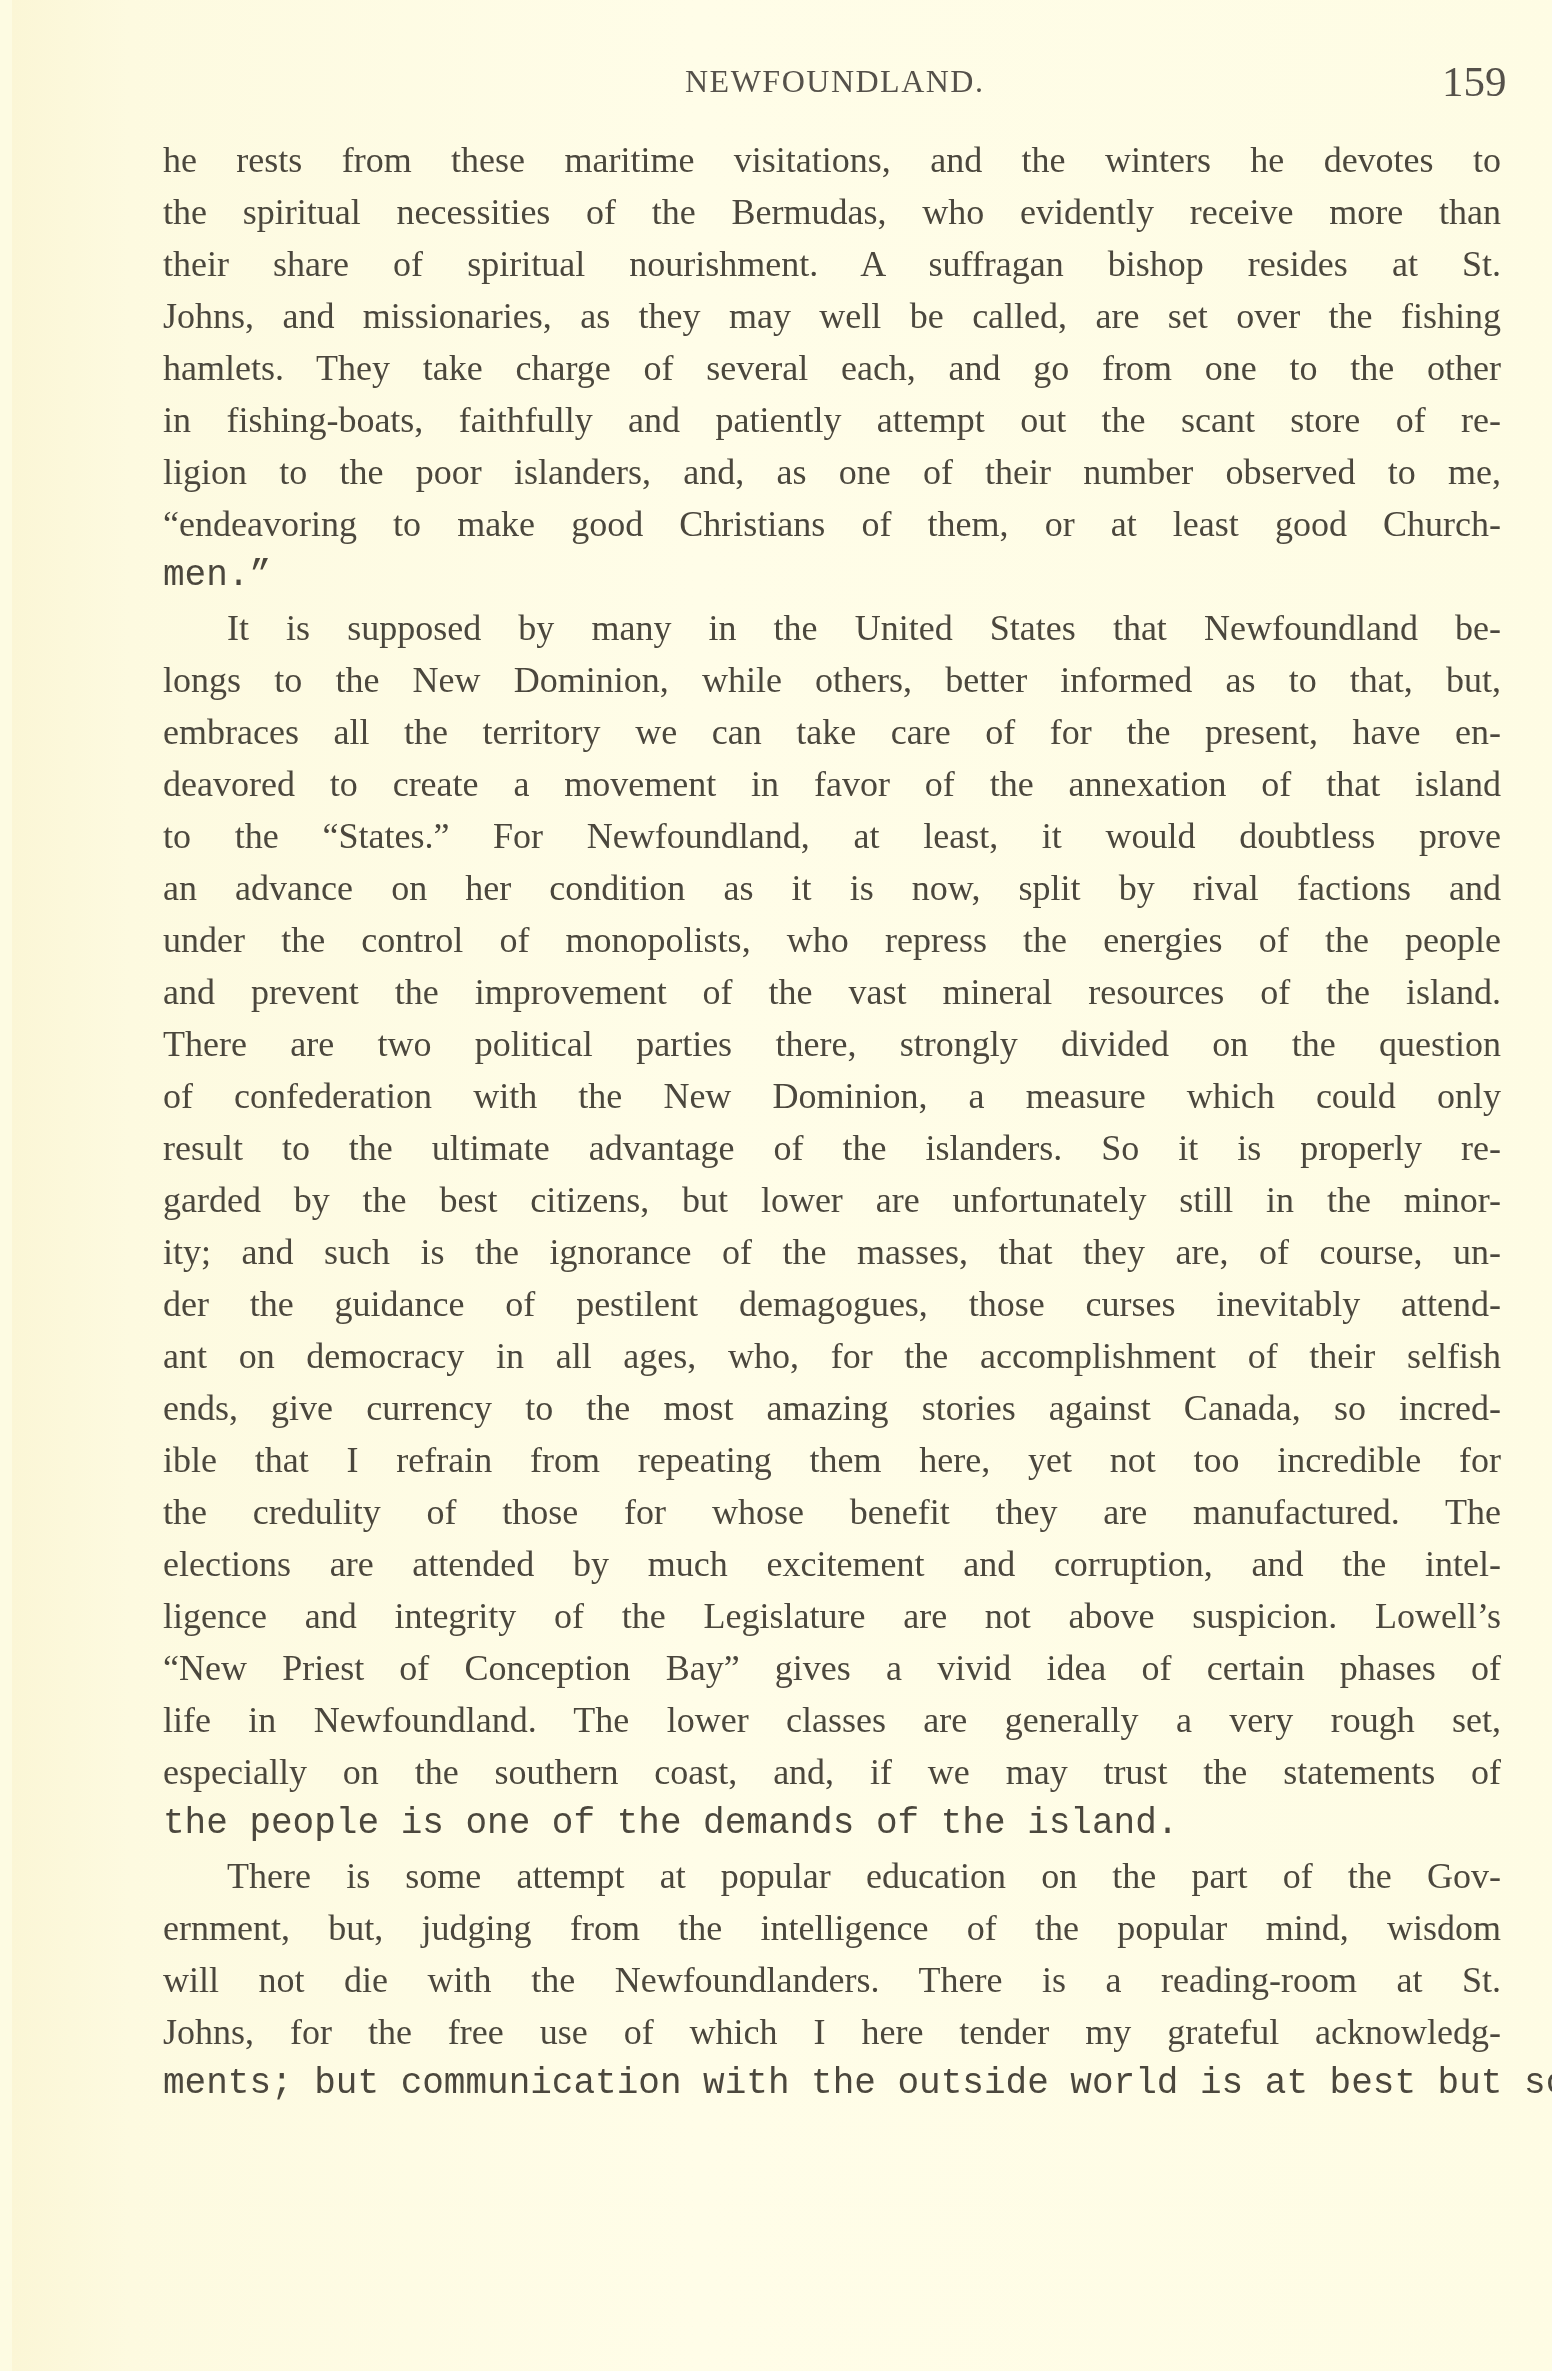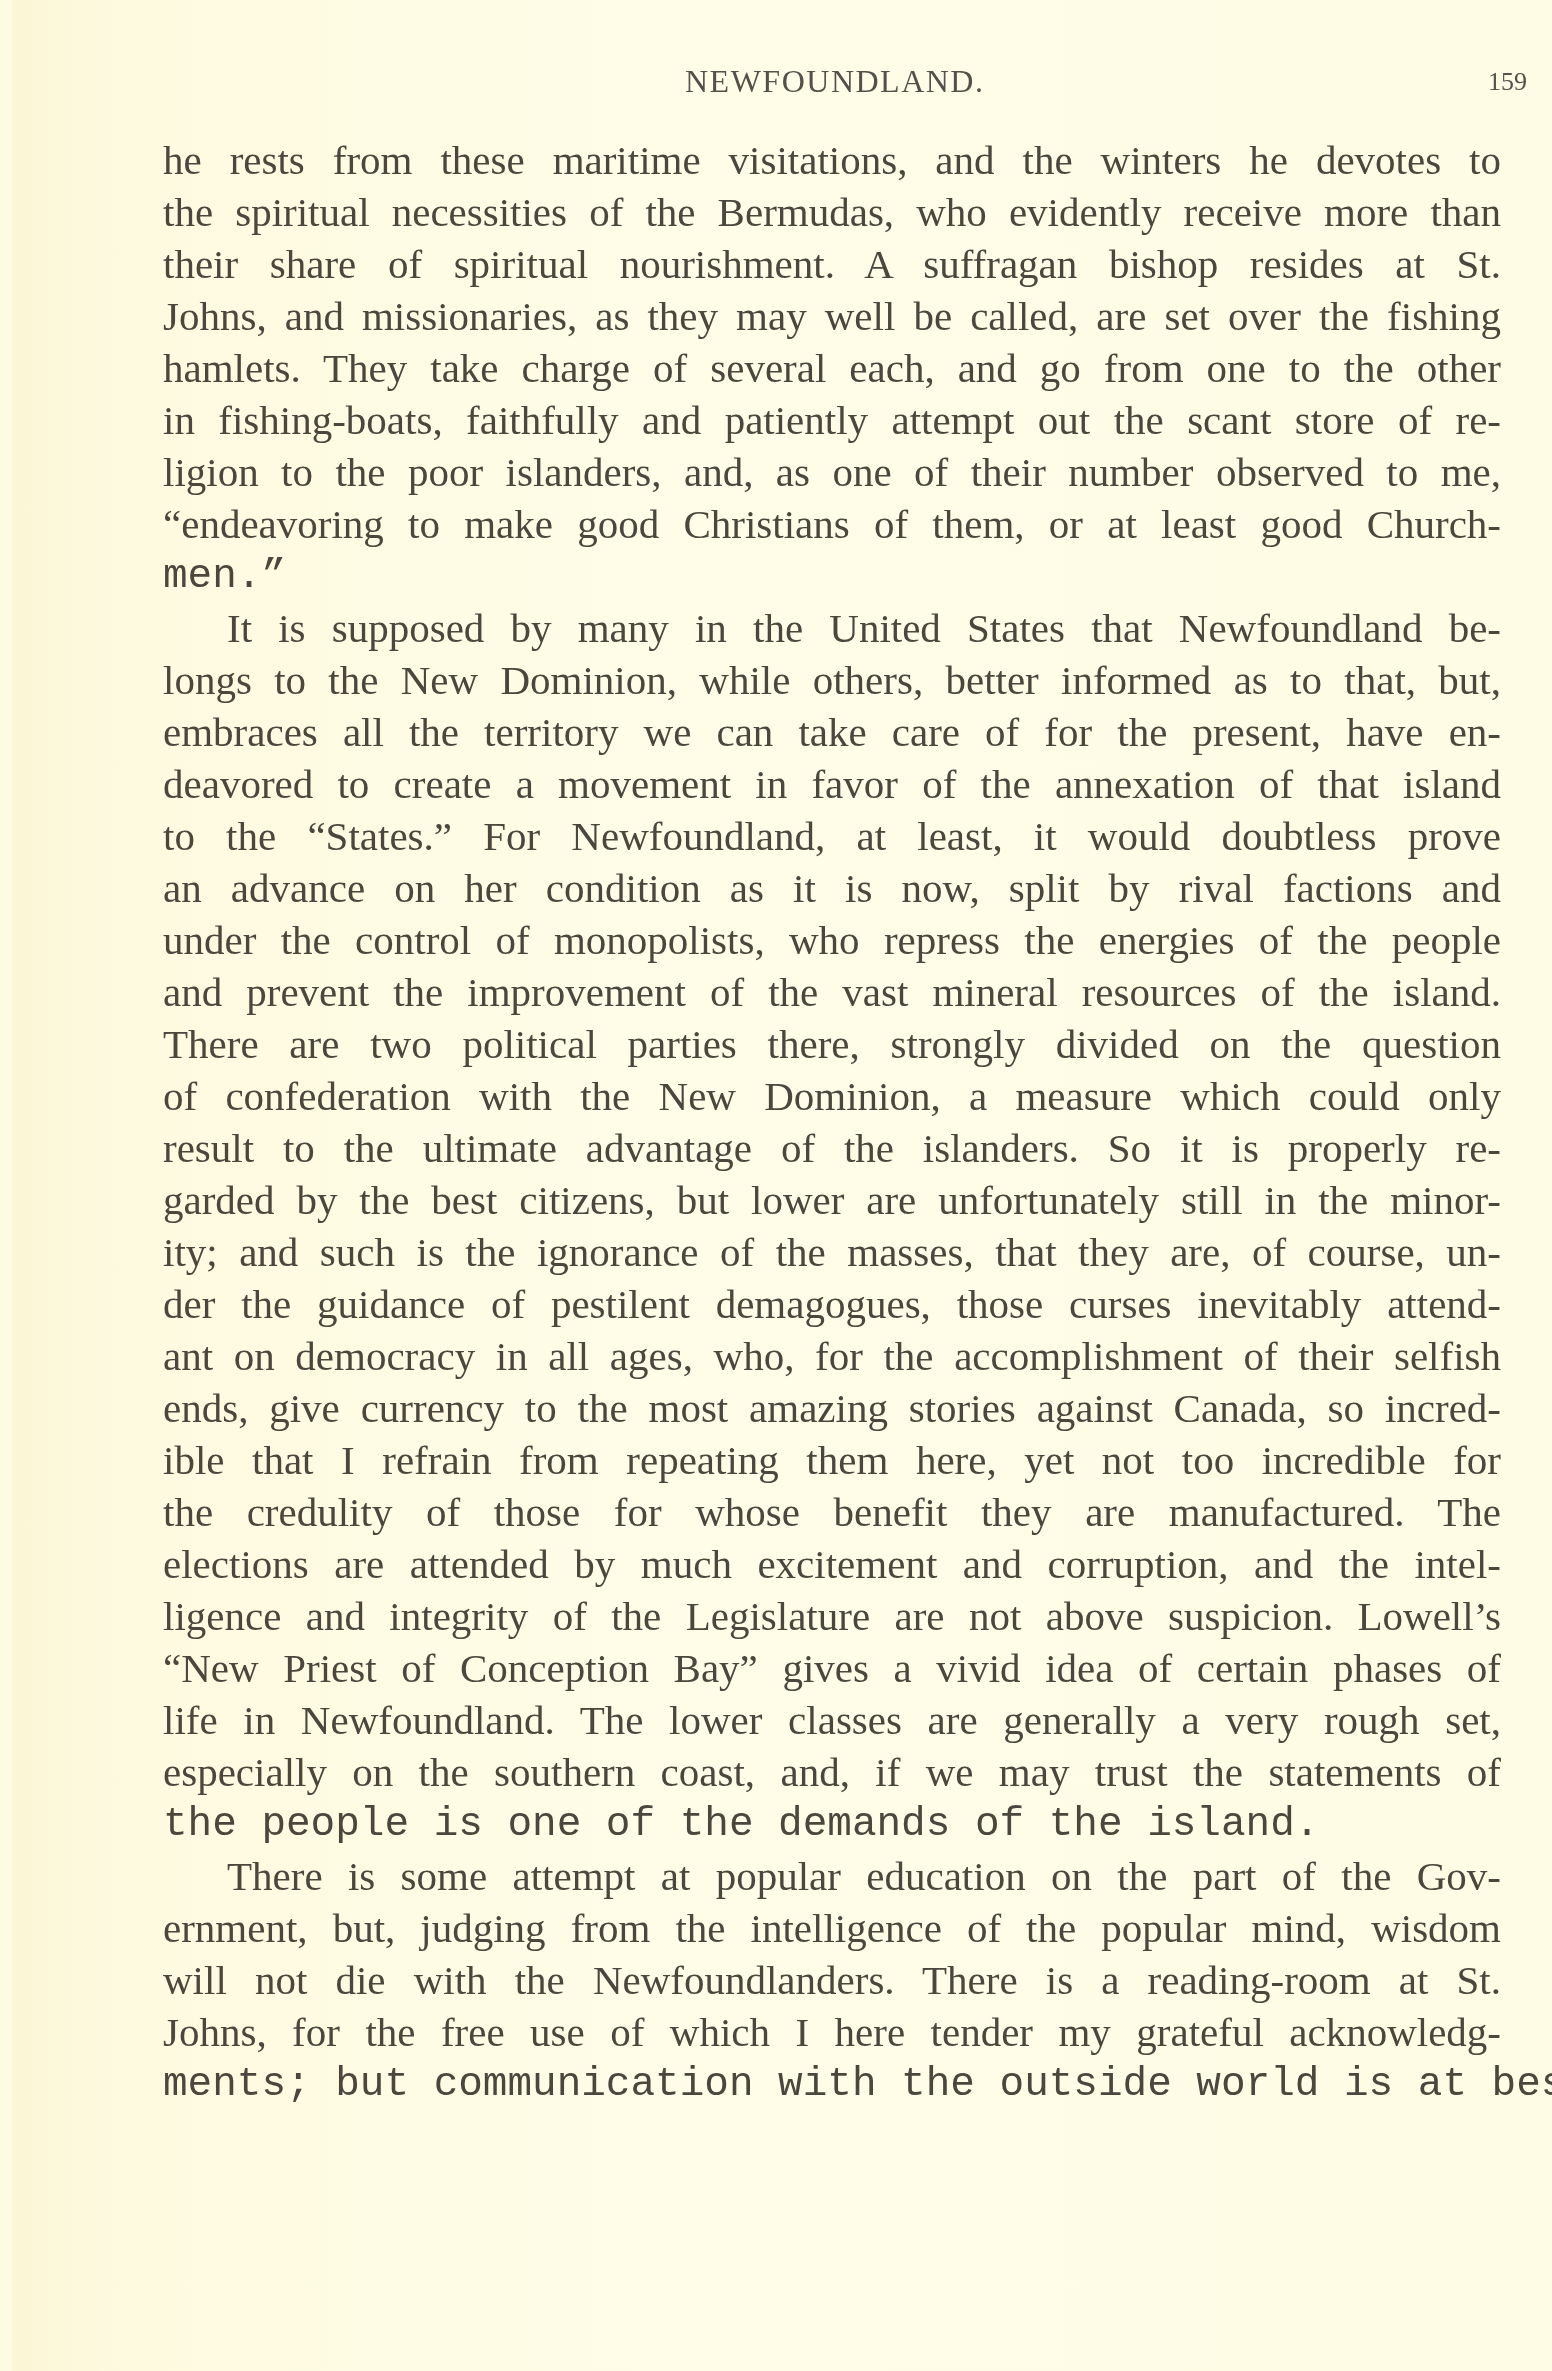--- a/index.html
+++ b/index.html
@@ -34,36 +34,35 @@
     top: 0;
     font-size: 32px;
     letter-spacing: 1.5px;
     line-height: 43px;
     color: #55514a;
   }
   .page-number {
     position: absolute;
     left: 1430px;
     top: 0;
-    font-size: 26px;
+    font-size: 43px;
     line-height: 43px;
     color: #55514a;
-    margin-left: 46px;
   }
   .body-text {
     position: absolute;
     left: 151px;
     top: 134px;
     width: 1338px;
   }
   .line {
     display: block;
     height: 52px;
     line-height: 52px;
-    font-size: 41px;
+    font-size: 36px;
     white-space: nowrap;
     text-align: justify;
     text-align-last: justify;
     overflow: visible;
   }
   .line.last {
     text-align-last: left;
     font-family: Liberation Mono, monospace;
   }
   .line.indent {

